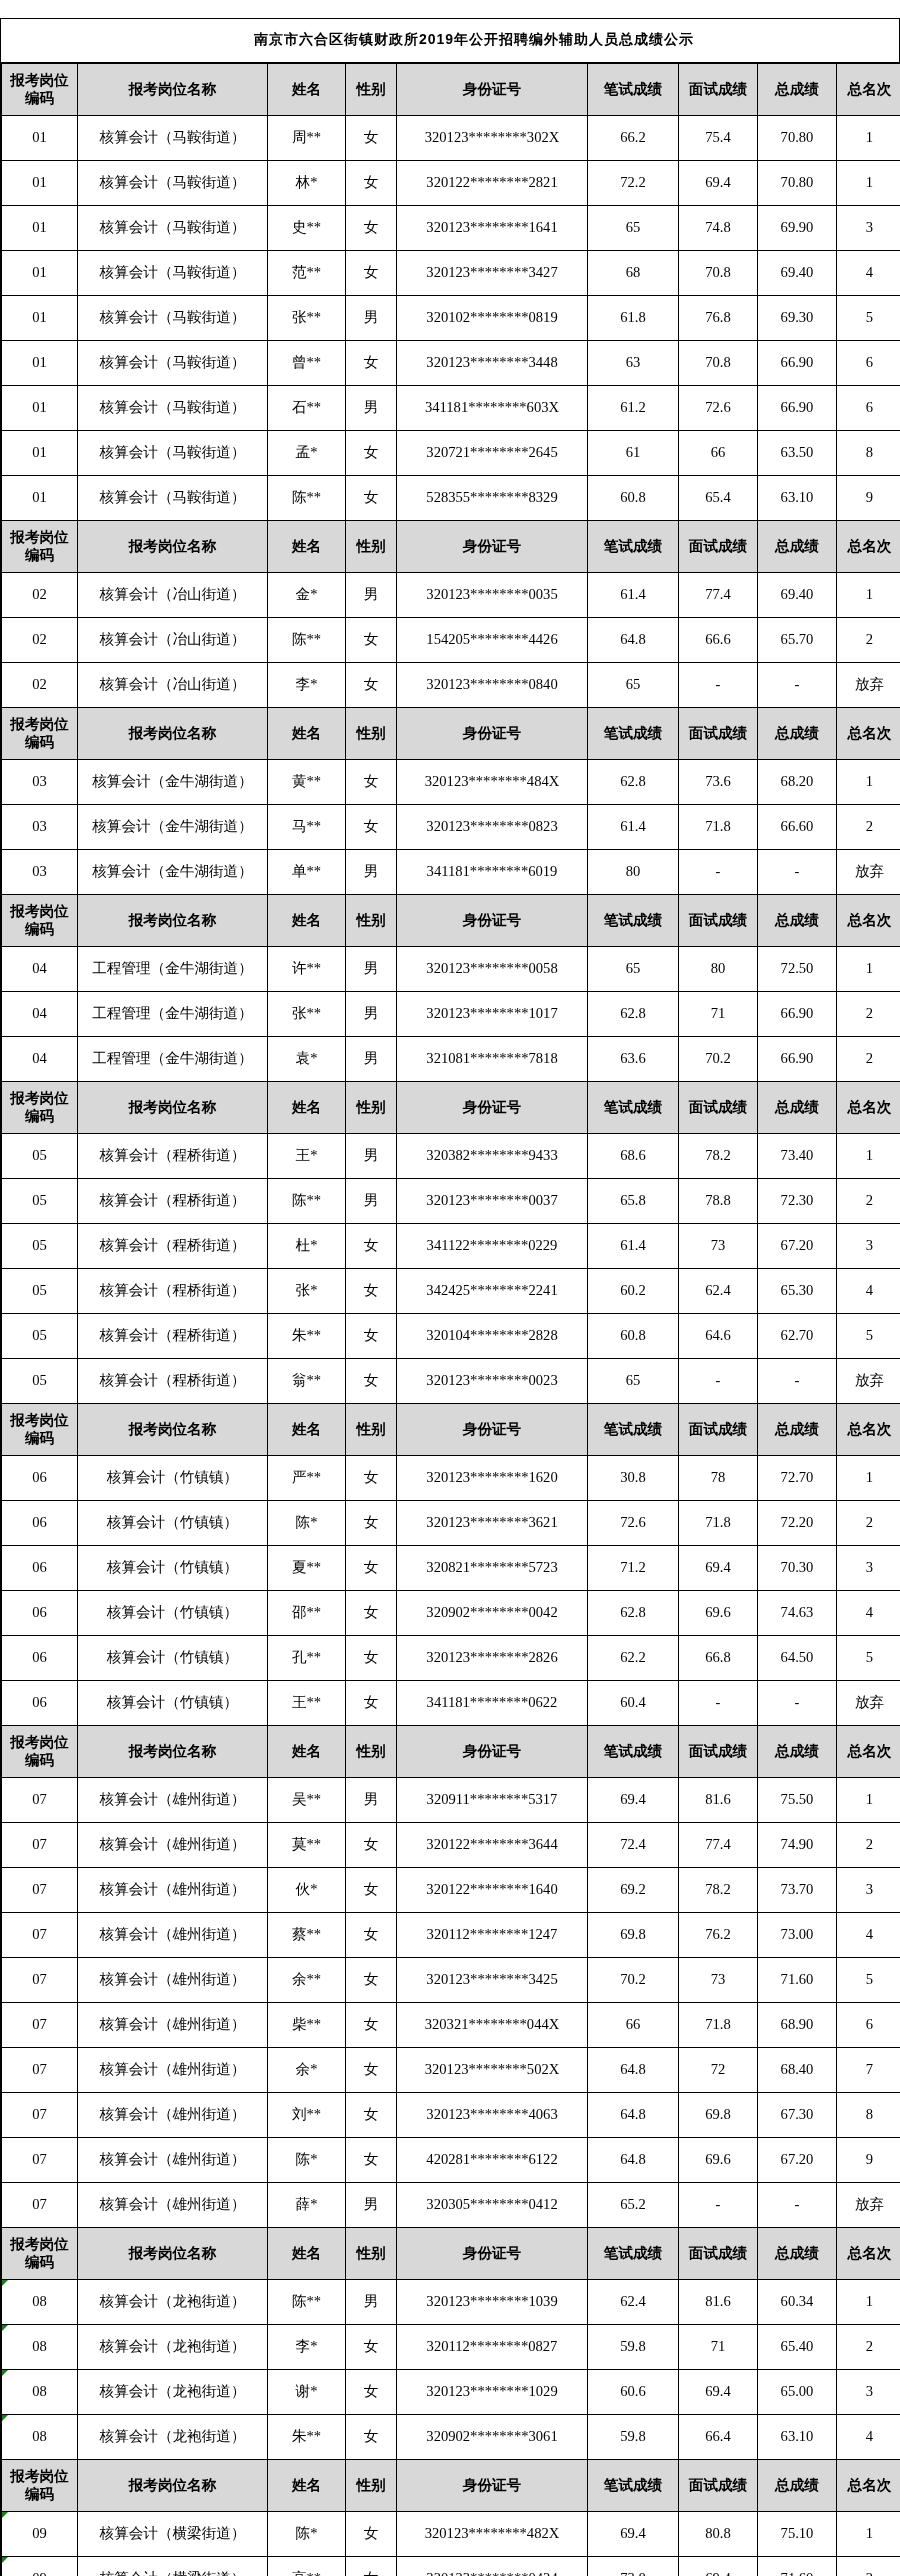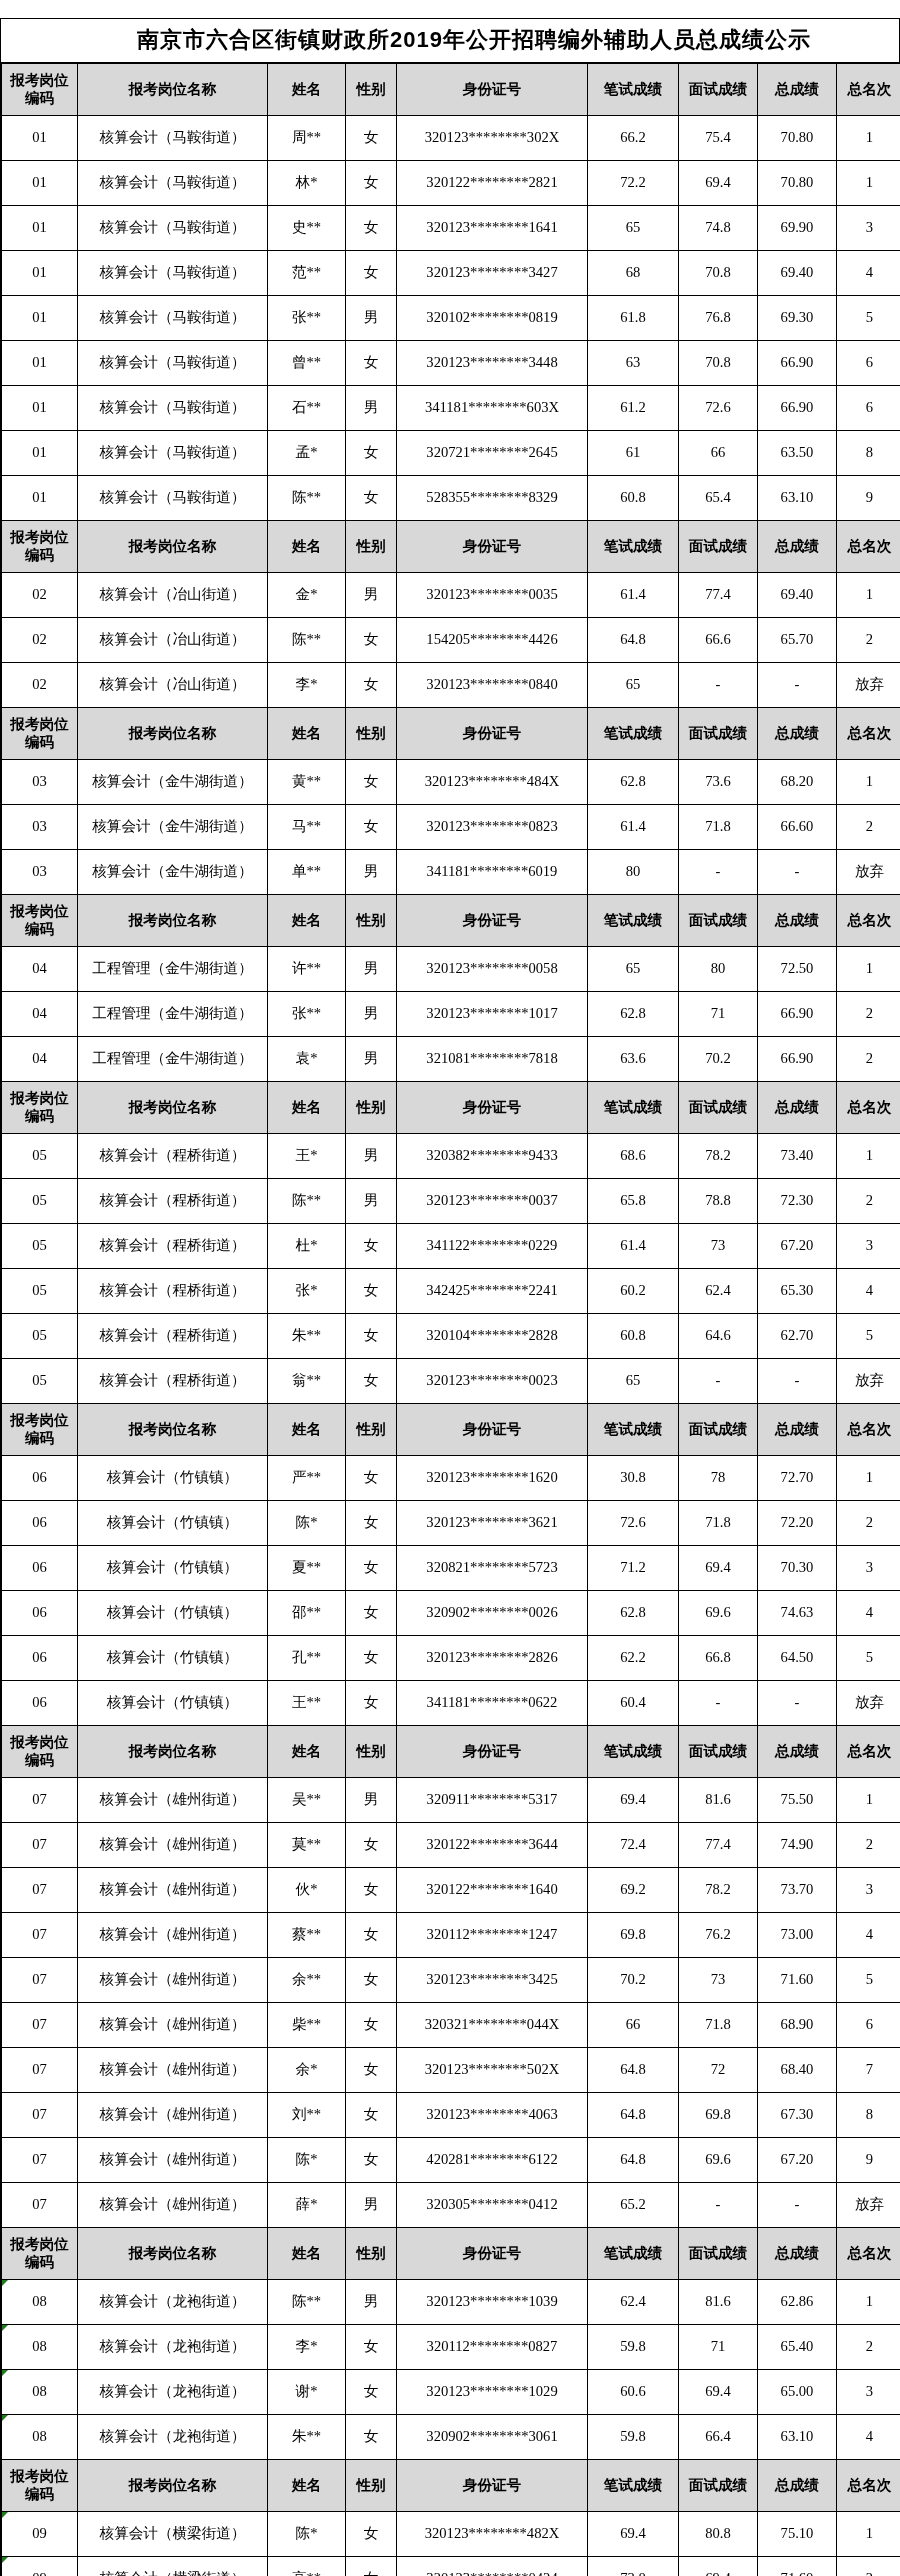--- a/index.html
+++ b/index.html
@@ -8,21 +8,21 @@
     --flag:#1e7d1e;
   }
   html,body{margin:0;padding:0;background:#ffffff;}
   body{width:900px;font-family:"Liberation Serif","DejaVu Serif",serif;color:#000;}
   .page{padding-top:17.5px;width:900px;}
   .wrap{border:1.9px solid var(--border);}
   .title{
     height:43px;
     display:flex;align-items:center;justify-content:center;
     font-family:"Liberation Sans","DejaVu Sans",sans-serif;
-    font-weight:700;font-size:22px;letter-spacing:1px;
+    font-weight:700;font-size:14px;letter-spacing:1px;
     border-bottom:1.9px solid var(--border);
     background:#fff;white-space:nowrap;padding-left:48px;
   }
   table.tbl{border-collapse:collapse;table-layout:fixed;width:900px;}
   .tbl th,.tbl td{
     border:1px solid var(--border);
     text-align:center;vertical-align:middle;
     padding:0 1.9px;overflow:hidden;position:relative;
     font-size:14.6px;line-height:1.25;
   }
@@ -420,21 +420,21 @@
             <td>71.2</td>
             <td>69.4</td>
             <td>70.30</td>
             <td>3</td>
           </tr>
           <tr>
             <td>06</td>
             <td>核算会计（竹镇镇）</td>
             <td>邵**</td>
             <td>女</td>
-            <td>320902********0026</td>
+            <td>320902********0042</td>
             <td>62.8</td>
             <td>69.6</td>
             <td>74.63</td>
             <td>4</td>
           </tr>
           <tr>
             <td>06</td>
             <td>核算会计（竹镇镇）</td>
             <td>孔**</td>
             <td>女</td>
@@ -588,21 +588,21 @@
             <th>总名次</th>
           </tr>
           <tr>
             <td>08<span class="flag"></span></td>
             <td>核算会计（龙袍街道）</td>
             <td>陈**</td>
             <td>男</td>
             <td>320123********1039</td>
             <td>62.4</td>
             <td>81.6</td>
-            <td>62.86</td>
+            <td>60.34</td>
             <td>1</td>
           </tr>
           <tr>
             <td>08<span class="flag"></span></td>
             <td>核算会计（龙袍街道）</td>
             <td>李*</td>
             <td>女</td>
             <td>320112********0827</td>
             <td>59.8</td>
             <td>71</td>

